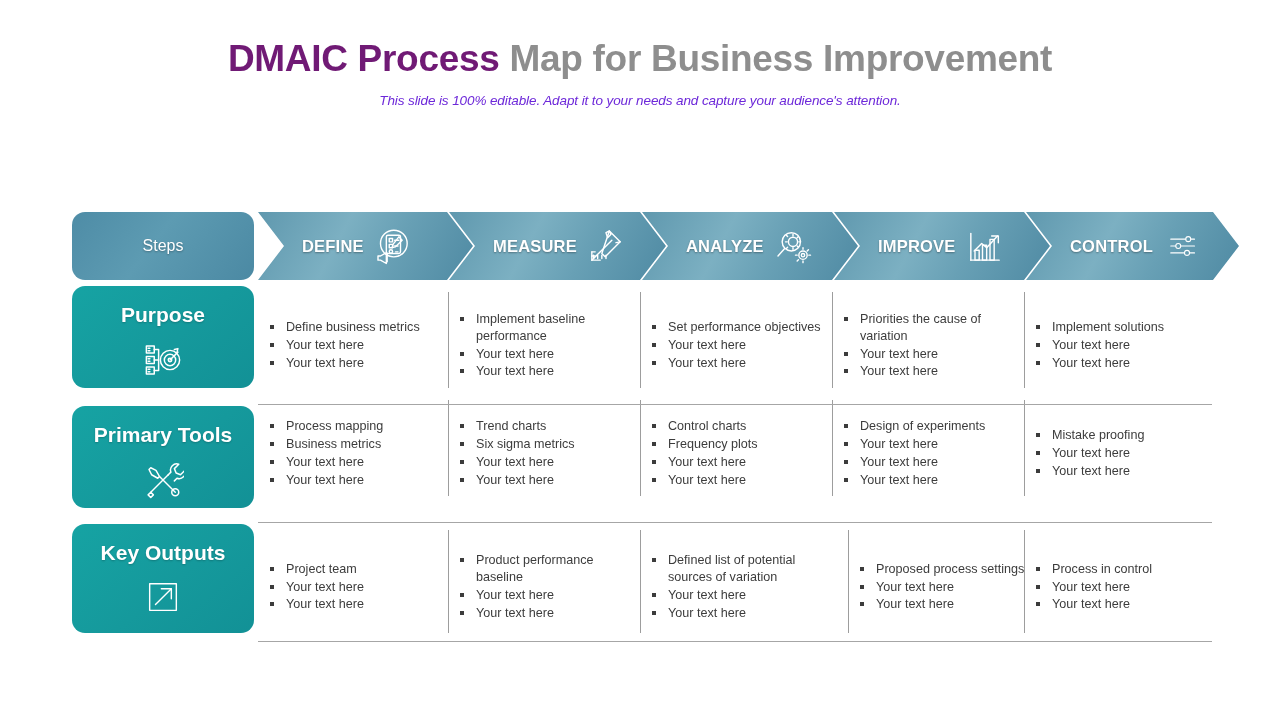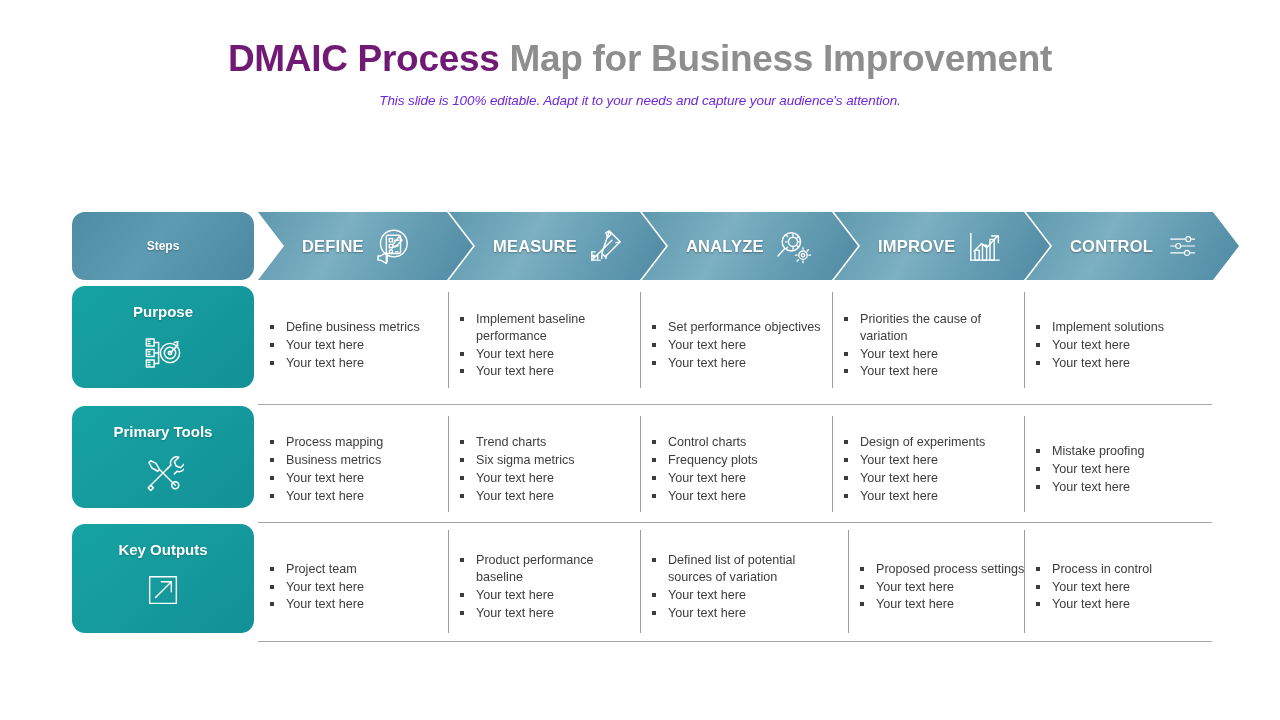--- a/index.html
+++ b/index.html
@@ -30,21 +30,21 @@
   .header-band { position: absolute; left: 0; top: 0; height: 68px; width: 1140px; }
 
   .steps-box {
     position: absolute; left: 0; top: 0;
     width: 182px; height: 68px;
     border-radius: 13px;
     background: linear-gradient(128deg, #4e8ca6 0%, #5d9bb2 45%, #4b89a3 100%);
     display: flex; align-items: center; justify-content: center;
   }
   .steps-box .lbl {
-    color: #ffffff; font-size: 12px; font-weight: bold;
+    color: #ffffff; font-size: 16px; font-weight: normal;
     text-shadow: 0 1px 2px rgba(0,0,0,.30);
   }
 
   .chev {
     position: absolute; top: 0; height: 68px;
     background: linear-gradient(118deg, #5f98ae 0%, #7cb0c2 38%, #68a0b5 62%, #4f8aa3 100%);
     display: flex; align-items: center;
     -webkit-clip-path: polygon(0 0, calc(100% - 26px) 0, 100% 50%, calc(100% - 26px) 100%, 0 100%, 26px 50%);
     clip-path: polygon(0 0, calc(100% - 26px) 0, 100% 50%, calc(100% - 26px) 100%, 0 100%, 26px 50%);
   }
@@ -58,21 +58,21 @@
   .chev .c-icon svg { display: block; }
 
   
   .rowlabel {
     position: absolute; left: 0; width: 182px;
     border-radius: 13px;
     background: linear-gradient(140deg, #16a3a3 0%, #15999c 55%, #129196 100%);
     display: flex; flex-direction: column; align-items: center;
   }
   .rowlabel .rl-text {
-    color: #ffffff; font-size: 15px; font-weight: bold;
+    color: #ffffff; font-size: 21px; font-weight: bold;
     margin-top: 17px;
     text-shadow: 0 1px 2px rgba(0,0,0,.22);
     white-space: nowrap;
   }
   .rowlabel .rl-icon { margin-top: 12px; }
   .rowlabel .rl-icon svg { display: block; }
 
   
   .table { position: absolute; left: 186px; top: 74px; width: 954px; height: 357px; }
   .trow { position: absolute; left: 0; width: 954px; display: flex; }
@@ -269,21 +269,21 @@
               </ul>
             </div>
             <div class="tcell divider" style="position: absolute; left: 766px; width: 188px;">
               <ul class="bullets">
                 <li>Implement solutions</li>
                 <li>Your text here</li>
                 <li>Your text here</li>
               </ul>
             </div>
           </div>
-          <div class="trow" style="top: 124px; height: 108px;">
+          <div class="trow" style="top: 108px; height: 108px;">
             <div class="tcell" style="position: absolute; left: 0px; width: 190px;">
               <ul class="bullets">
                 <li>Process mapping</li>
                 <li>Business metrics</li>
                 <li>Your text here</li>
                 <li>Your text here</li>
               </ul>
             </div>
             <div class="tcell divider" style="position: absolute; left: 190px; width: 192px;">
               <ul class="bullets">

